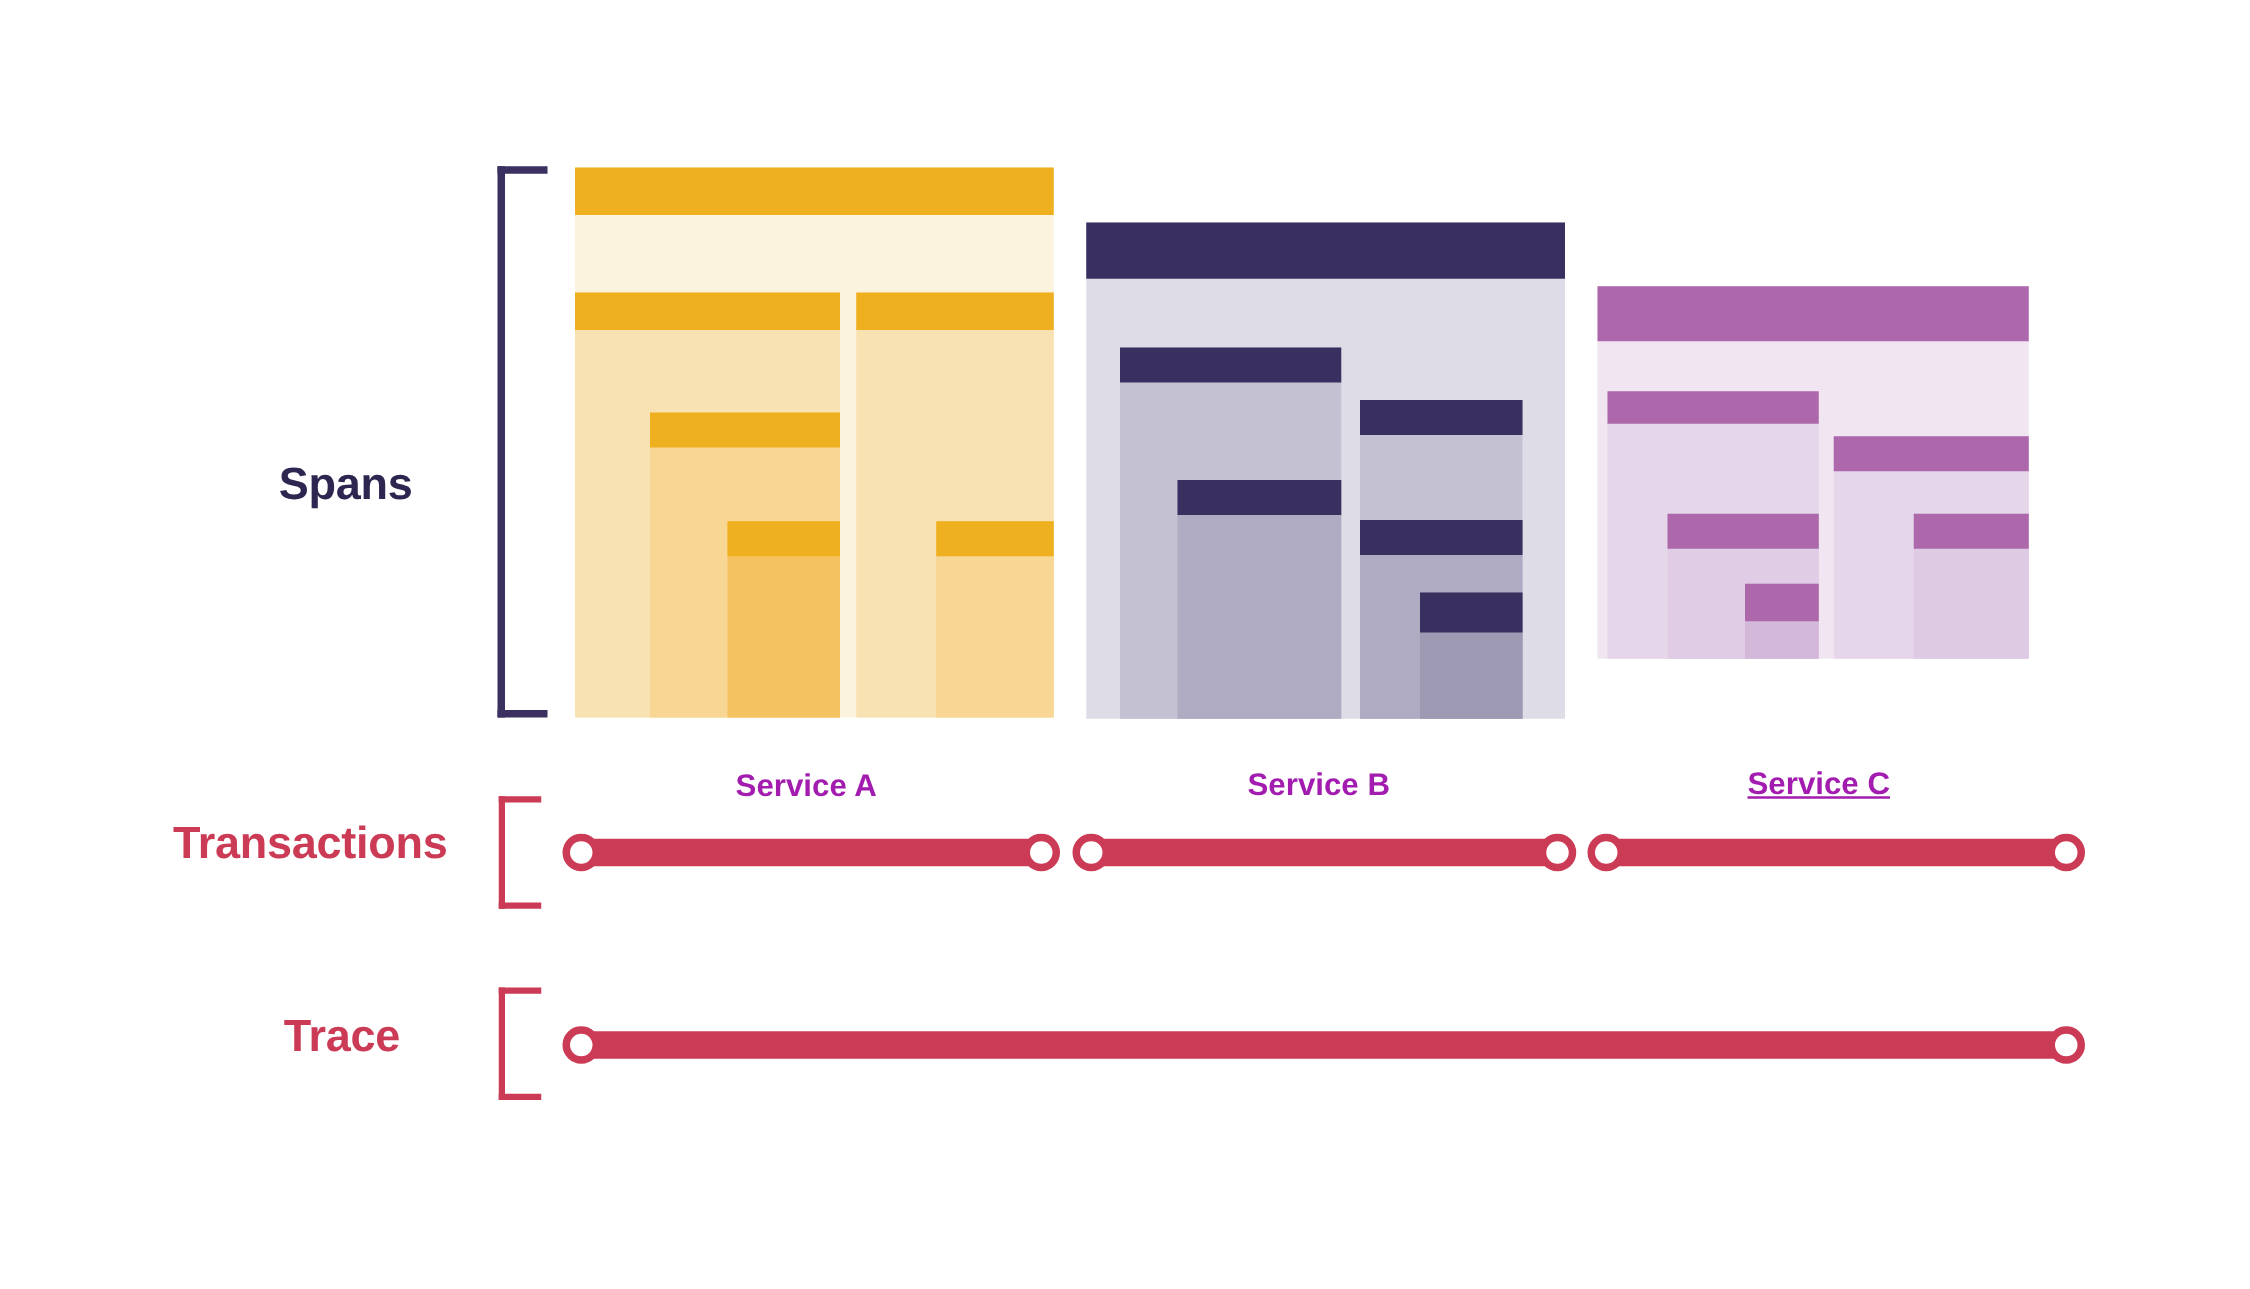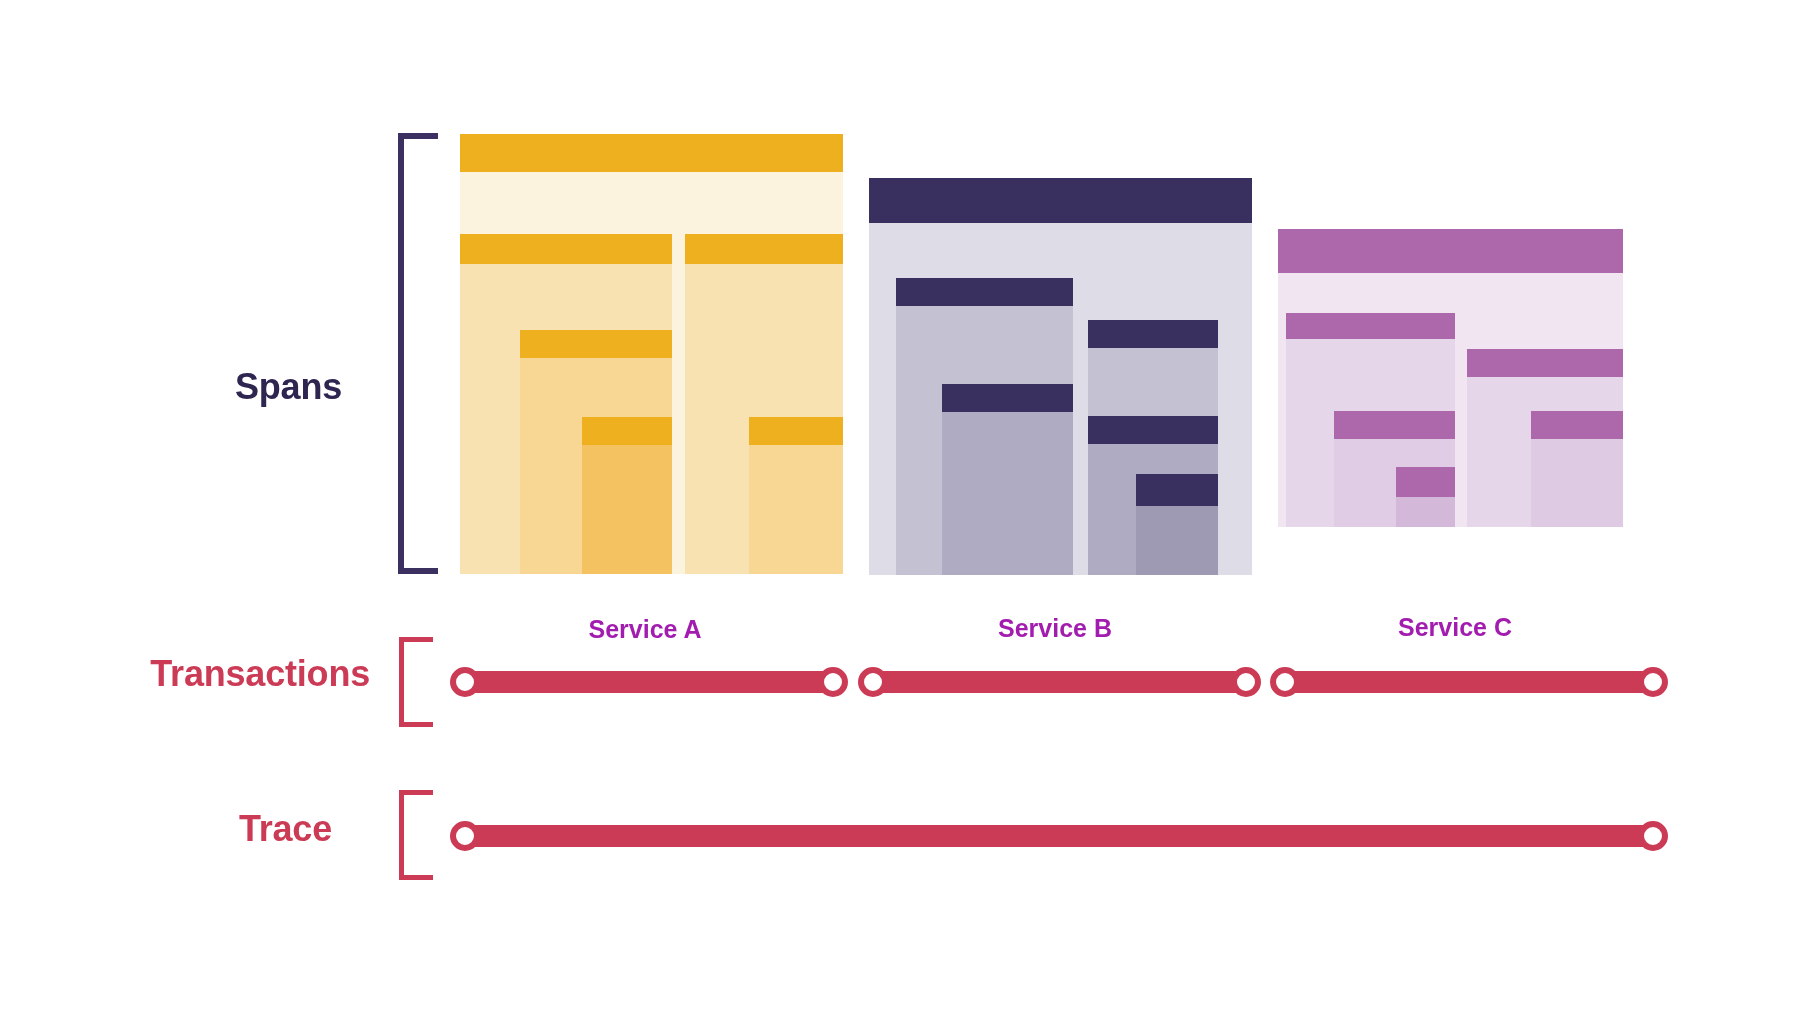--- a/index.html
+++ b/index.html
@@ -17,21 +17,20 @@
   .stage {
     position: absolute;
     inset: 0;
   }
   
   .row-label {
     position: absolute;
     font-weight: bold;
     white-space: nowrap;
     letter-spacing: -0.2px;
-    padding-left: 12px;
   }
   #spans-label {
     left: 0; top: 366px; width: 330px;
     text-align: right;
     font-size: 36px;
     color: #2E2650;
   }
   #transactions-label {
     left: 0; top: 653px; width: 358px;
     text-align: right;
@@ -192,21 +191,21 @@
         </div>
         <div class="span-box" style="left: 253px; top: 182px; width: 92px; height: 116px; background: rgb(223, 202, 228);">
           <div class="span-head" style="height: 28px; background: rgb(172, 104, 170);"></div>
         </div>
       </div>
     </div>
 
   <div id="captions">
       <div class="service-caption" style="left: 495px; top: 615px; width: 300px;">Service A</div>
       <div class="service-caption" style="left: 905px; top: 614px; width: 300px;">Service B</div>
-      <div class="service-caption" style="left: 1305px; top: 613px; width: 300px;">Service C</div>
+      <div class="service-caption" style="left: 1305px; top: 613px; width: 300px; text-decoration: underline;">Service C</div>
     </div>
 
   <div id="transactions-row" class="timeline-row" style="left: 0px; top: 652px; width: 1800px;">
       <div class="tl-bar" style="left: 455px; width: 375px;"></div>
       <div class="tl-bar" style="left: 868px; width: 375px;"></div>
       <div class="tl-bar" style="left: 1280px; width: 380px;"></div>
       <div class="tl-node" style="left: 450px;"></div>
       <div class="tl-node" style="left: 818px;"></div>
       <div class="tl-node" style="left: 858px;"></div>
       <div class="tl-node" style="left: 1231px;"></div>

